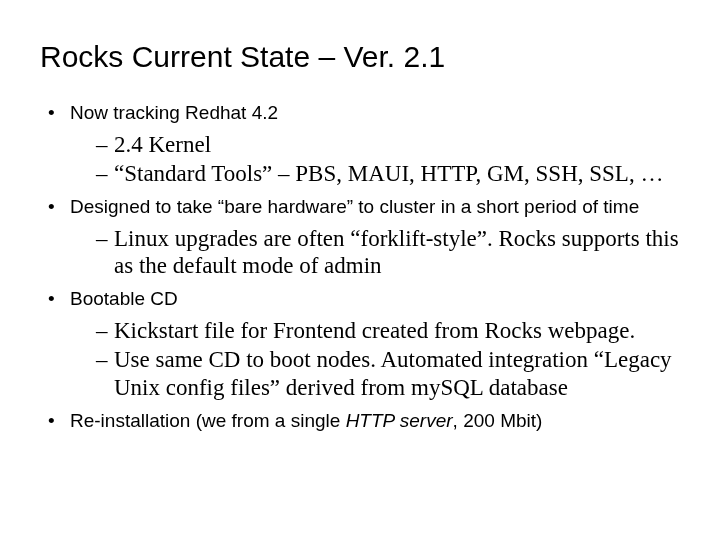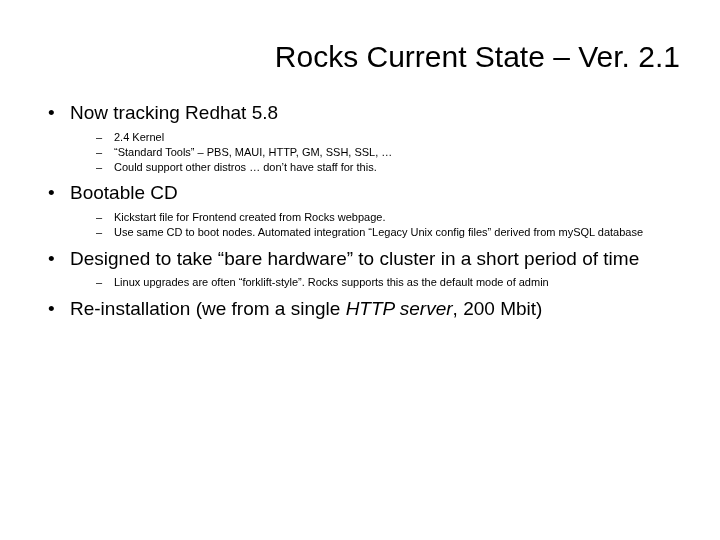--- a/index.html
+++ b/index.html
@@ -12,21 +12,21 @@
   color: #000;
 }
 .slide {
   box-sizing: border-box;
   width: 720px;
   height: 540px;
   padding: 40px 40px 30px 40px;
 }
 .title {
   font-size: 30px;
-  text-align: right;
+  text-align: left;
   margin: 0 0 28px 0;
   font-weight: 400;
 }
 ul.main {
   margin: 0 0 0 4px;
   padding: 0;
   list-style: none;
   font-size: 19px;
 }
 ul.main > li {
@@ -39,22 +39,22 @@
   content: "•";
   position: absolute;
   left: 4px;
   top: 0;
   font-size: 19px;
 }
 ul.sub {
   margin: 6px 0 8px 26px;
   padding: 0;
   list-style: none;
-  font-family: Liberation Sans, sans-serif;
-  font-size: 11px;
+  font-family: Liberation Serif, serif;
+  font-size: 23px;
 }
 ul.sub > li {
   position: relative;
   padding-left: 18px;
   margin: 0 0 2px 0;
   line-height: 1.2;
 }
 ul.sub > li::before {
   content: "–";
   position: absolute;
@@ -66,42 +66,41 @@
 }
 </style>
 </head>
 <body>
 
 <div class="slide">
   <h1 class="title">Rocks Current State – Ver. 2.1</h1>
 
   <ul class="main">
     <li>
-      <span>Now tracking Redhat 5.8</span>
+      <span>Now tracking Redhat 4.2</span>
       <ul class="sub">
         <li>2.4 Kernel</li>
         <li>“Standard Tools” – PBS, MAUI, HTTP, GM, SSH, SSL, …</li>
-        <li>Could support other distros … don’t have staff for this.</li>
+      </ul>
+    </li>
+
+    <li>
+      <span>Designed to take “bare hardware” to cluster in a short period of time</span>
+      <ul class="sub">
+        <li>Linux upgrades are often “forklift-style”. Rocks supports this as the default mode of admin</li>
       </ul>
     </li>
 
     <li>
       <span>Bootable CD</span>
       <ul class="sub">
         <li>Kickstart file for Frontend created from Rocks webpage.</li>
         <li>Use same CD to boot nodes. Automated integration “Legacy Unix config files” derived from mySQL database</li>
       </ul>
     </li>
 
     <li>
-      <span>Designed to take “bare hardware” to cluster in a short period of time</span>
-      <ul class="sub">
-        <li>Linux upgrades are often “forklift-style”. Rocks supports this as the default mode of admin</li>
-      </ul>
-    </li>
-
-    <li>
       <span>Re-installation (we from a single </span><span class="reinst-italic">HTTP server</span><span>, 200 Mbit)</span>
       <ul class="sub">
       </ul>
     </li>
   </ul>
 </div>
 
 </body></html>

